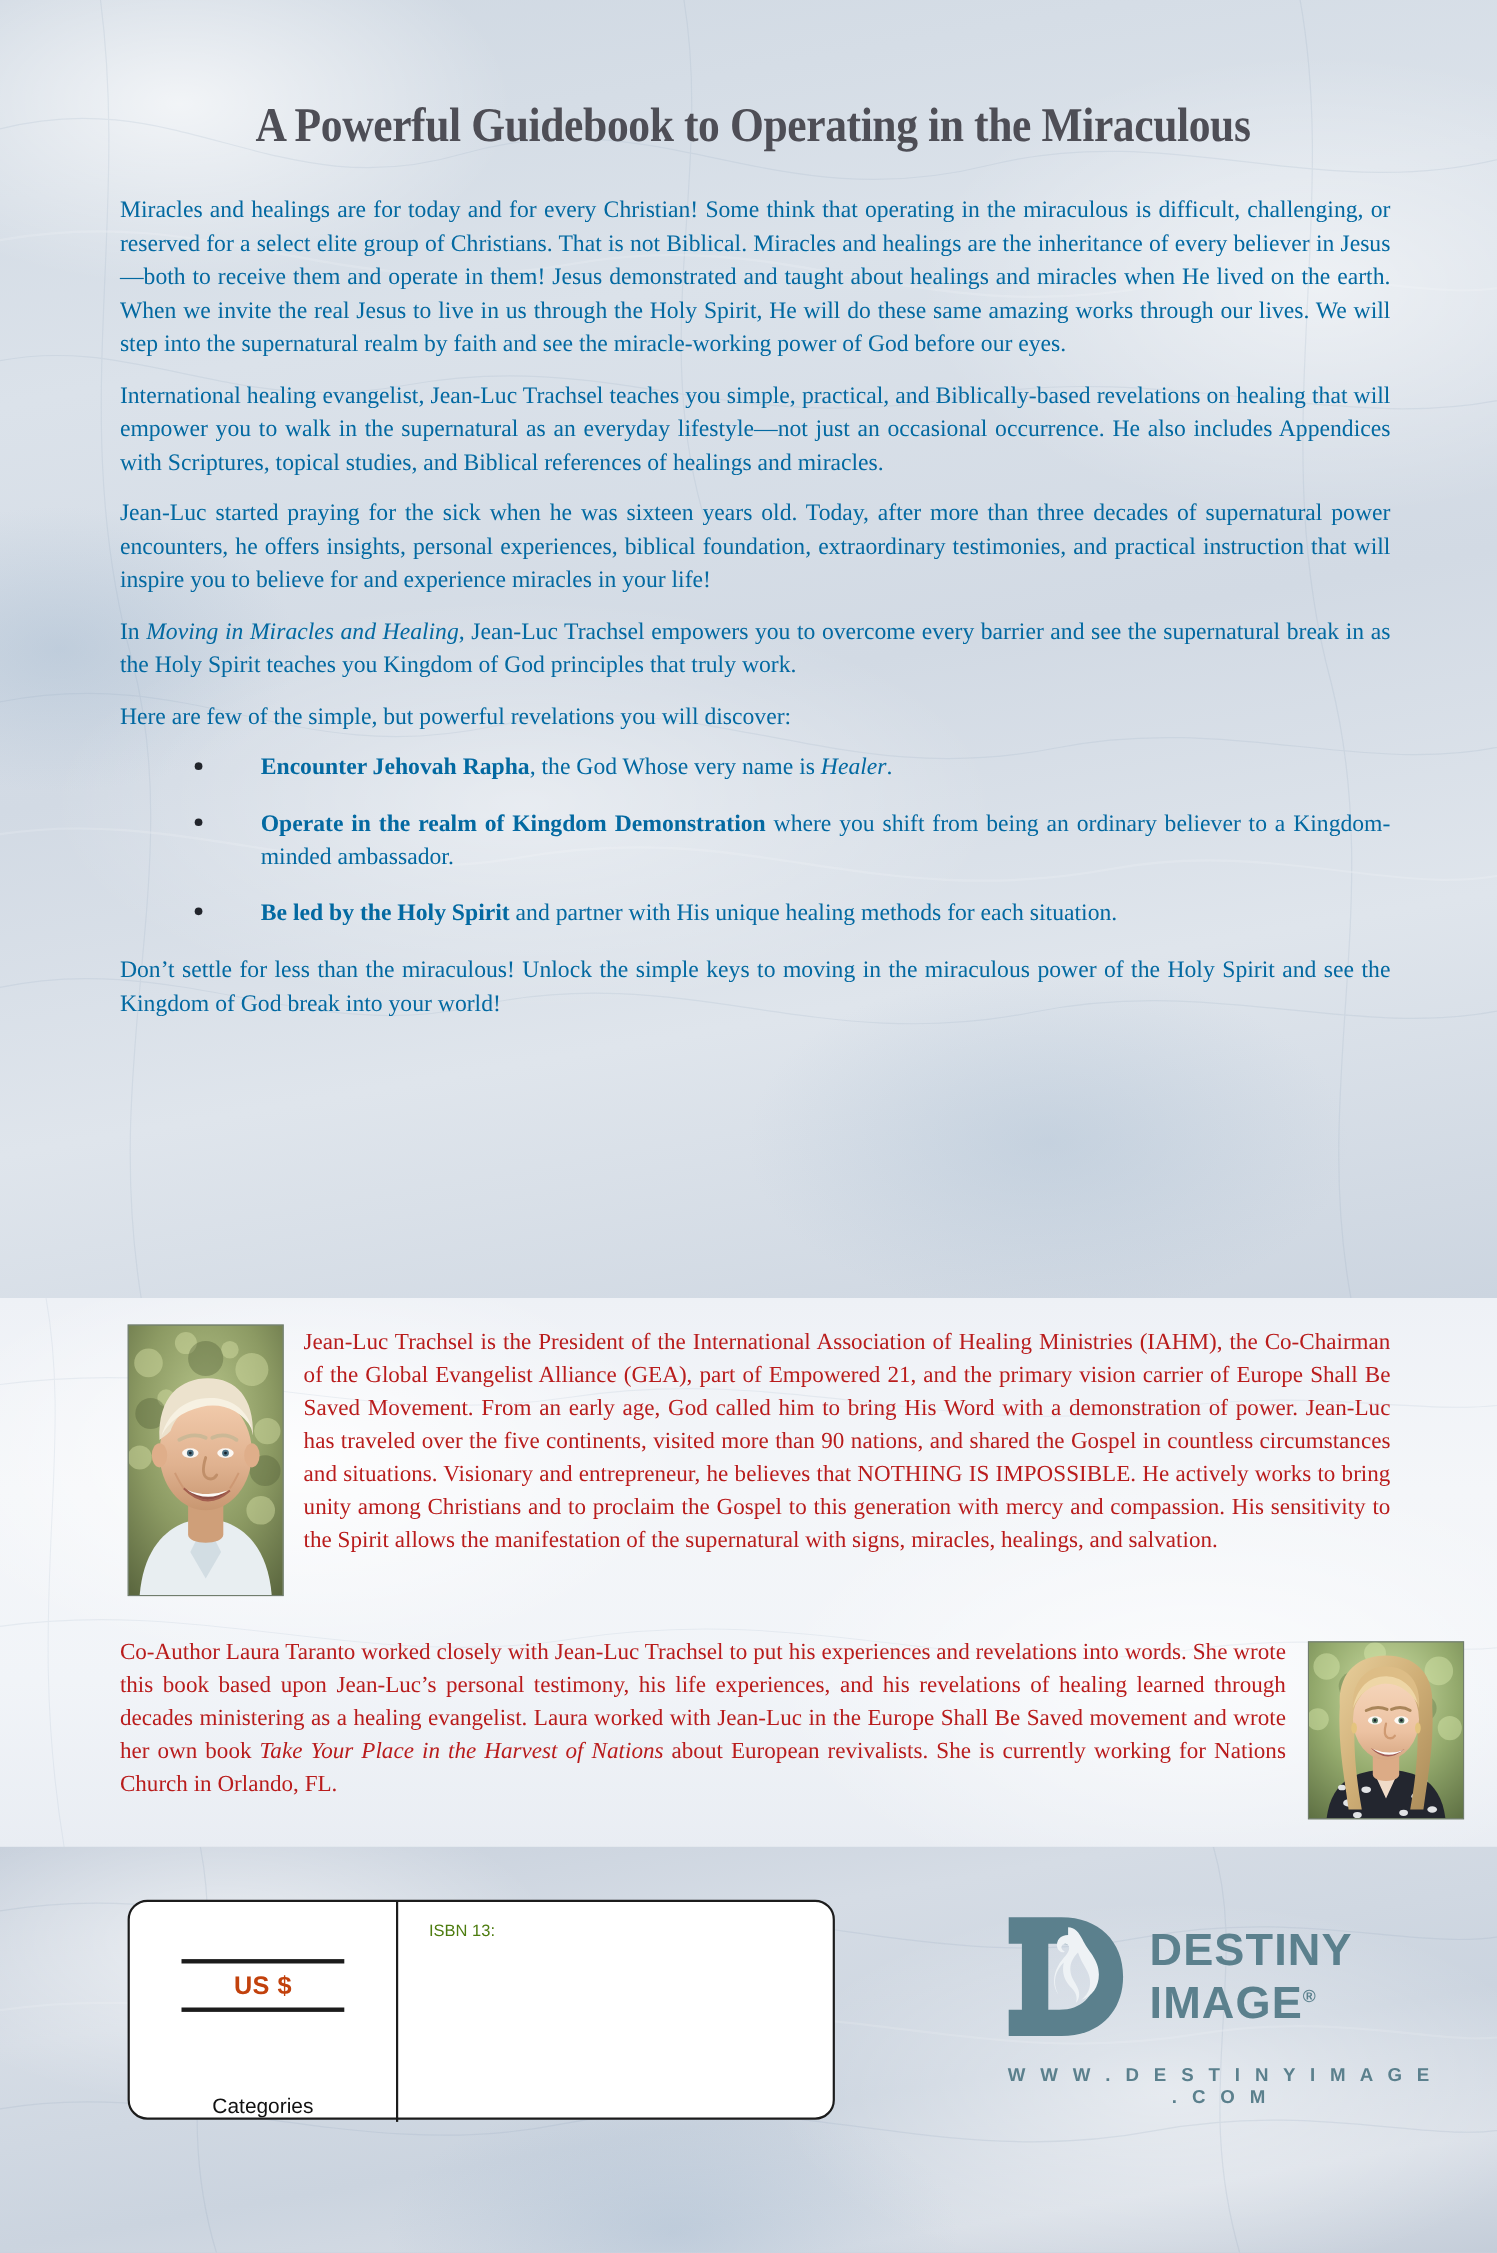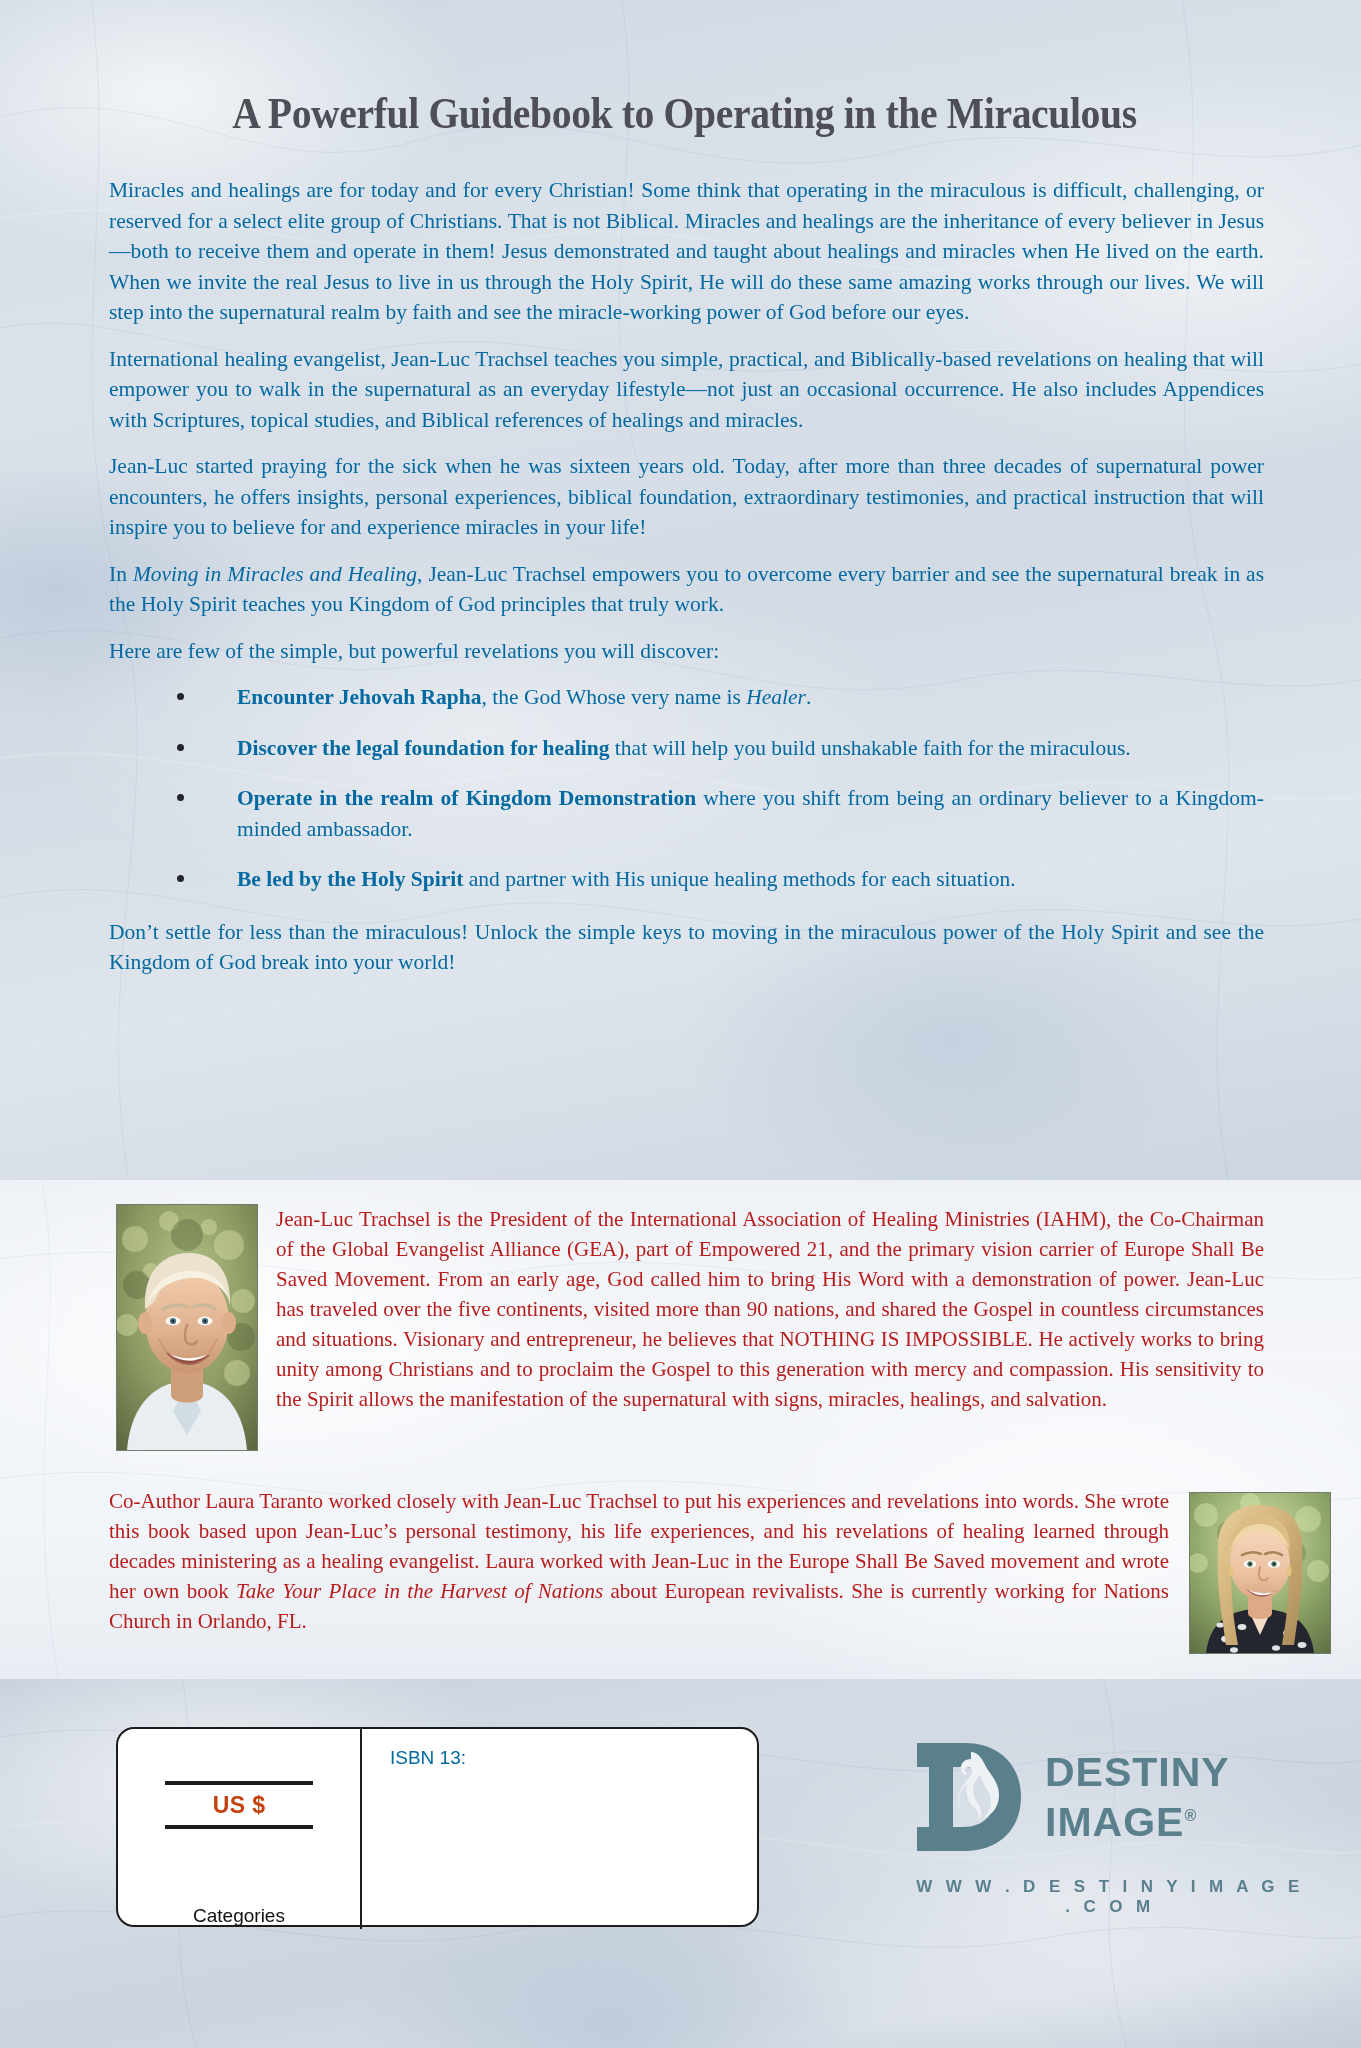--- a/index.html
+++ b/index.html
@@ -132,21 +132,21 @@
   .price-val{
     font-size:23px;font-weight:bold;color:#c2410c;letter-spacing:.4px;
     padding:7px 0 6px 0;
   }
   .categories{
     position:absolute;left:0;top:136px;width:242px;text-align:center;
     font-family:"Liberation Sans", sans-serif;font-size:19px;color:#111;margin-top:40px;
   }
   .isbn{
     position:absolute;left:272px;top:18px;
-    font-family:"Liberation Sans", sans-serif;font-size:19px;color:#0369a1;
+    font-family:"Liberation Sans", sans-serif;font-size:15px;color:#4d7c0f;
   }
 
   
   .logo{position:absolute;left:905px;top:1737px;width:400px;height:170px;}
   .logo-row{position:absolute;left:0;top:0;display:flex;align-items:center;}
   .logo-d{width:120px;height:120px;display:block;}
   .logo-word{
     margin-left:16px;
     font-family:"Liberation Sans", sans-serif;
     font-weight:bold;font-size:41px;line-height:43px;
@@ -218,21 +218,20 @@
 
     <div class="copy">
       <p>Miracles and healings are for today and for every Christian! Some think that operating in the miraculous is difficult, challenging, or reserved for a select elite group of Christians. That is not Biblical. Miracles and healings are the inheritance of every believer in Jesus—both to receive them and operate in them! Jesus demonstrated and taught about healings and miracles when He lived on the earth. When we invite the real Jesus to live in us through the Holy Spirit, He will do these same amazing works through our lives. We will step into the supernatural realm by faith and see the miracle-working power of God before our eyes.</p>
       <p>International healing evangelist, Jean-Luc Trachsel teaches you simple, practical, and Biblically-based revelations on healing that will empower you to walk in the supernatural as an everyday lifestyle—not just an occasional occurrence. He also includes Appendices with Scriptures, topical studies, and Biblical references of healings and miracles.</p>
       <p>Jean-Luc started praying for the sick when he was sixteen years old. Today, after more than three decades of supernatural power encounters, he offers insights, personal experiences, biblical foundation, extraordinary testimonies, and practical instruction that will inspire you to believe for and experience miracles in your life!</p>
       <p><span>In </span><em>Moving in Miracles and Healing</em><span>, Jean-Luc Trachsel empowers you to overcome every barrier and see the supernatural break in as the Holy Spirit teaches you Kingdom of God principles that truly work.</span></p>
       <p>Here are few of the simple, but powerful revelations you will discover:</p>
 
       <ul class="revelations">
         <li><span class="bul"></span><b>Encounter Jehovah Rapha</b><span>, the God Whose very name is </span><em>Healer</em><span>.</span></li>
-        <li><span class="bul"></span><b>Discover the legal foundation for healing</b><span> that will help you build unshakable faith for the miraculous.</span></li>
         <li><span class="bul"></span><b>Operate in the realm of Kingdom Demonstration</b><span> where you shift from being an ordinary believer to a Kingdom-minded ambassador.</span></li>
         <li><span class="bul"></span><b>Be led by the Holy Spirit</b><span> and partner with His unique healing methods for each situation.</span></li>
       </ul>
 
       <p class="last">Don’t settle for less than the miraculous! Unlock the simple keys to moving in the miraculous power of the Holy Spirit and see the Kingdom of God break into your world!</p>
     </div>
 
     <div class="bio-area">
 
       <div class="photo photo-jl">

